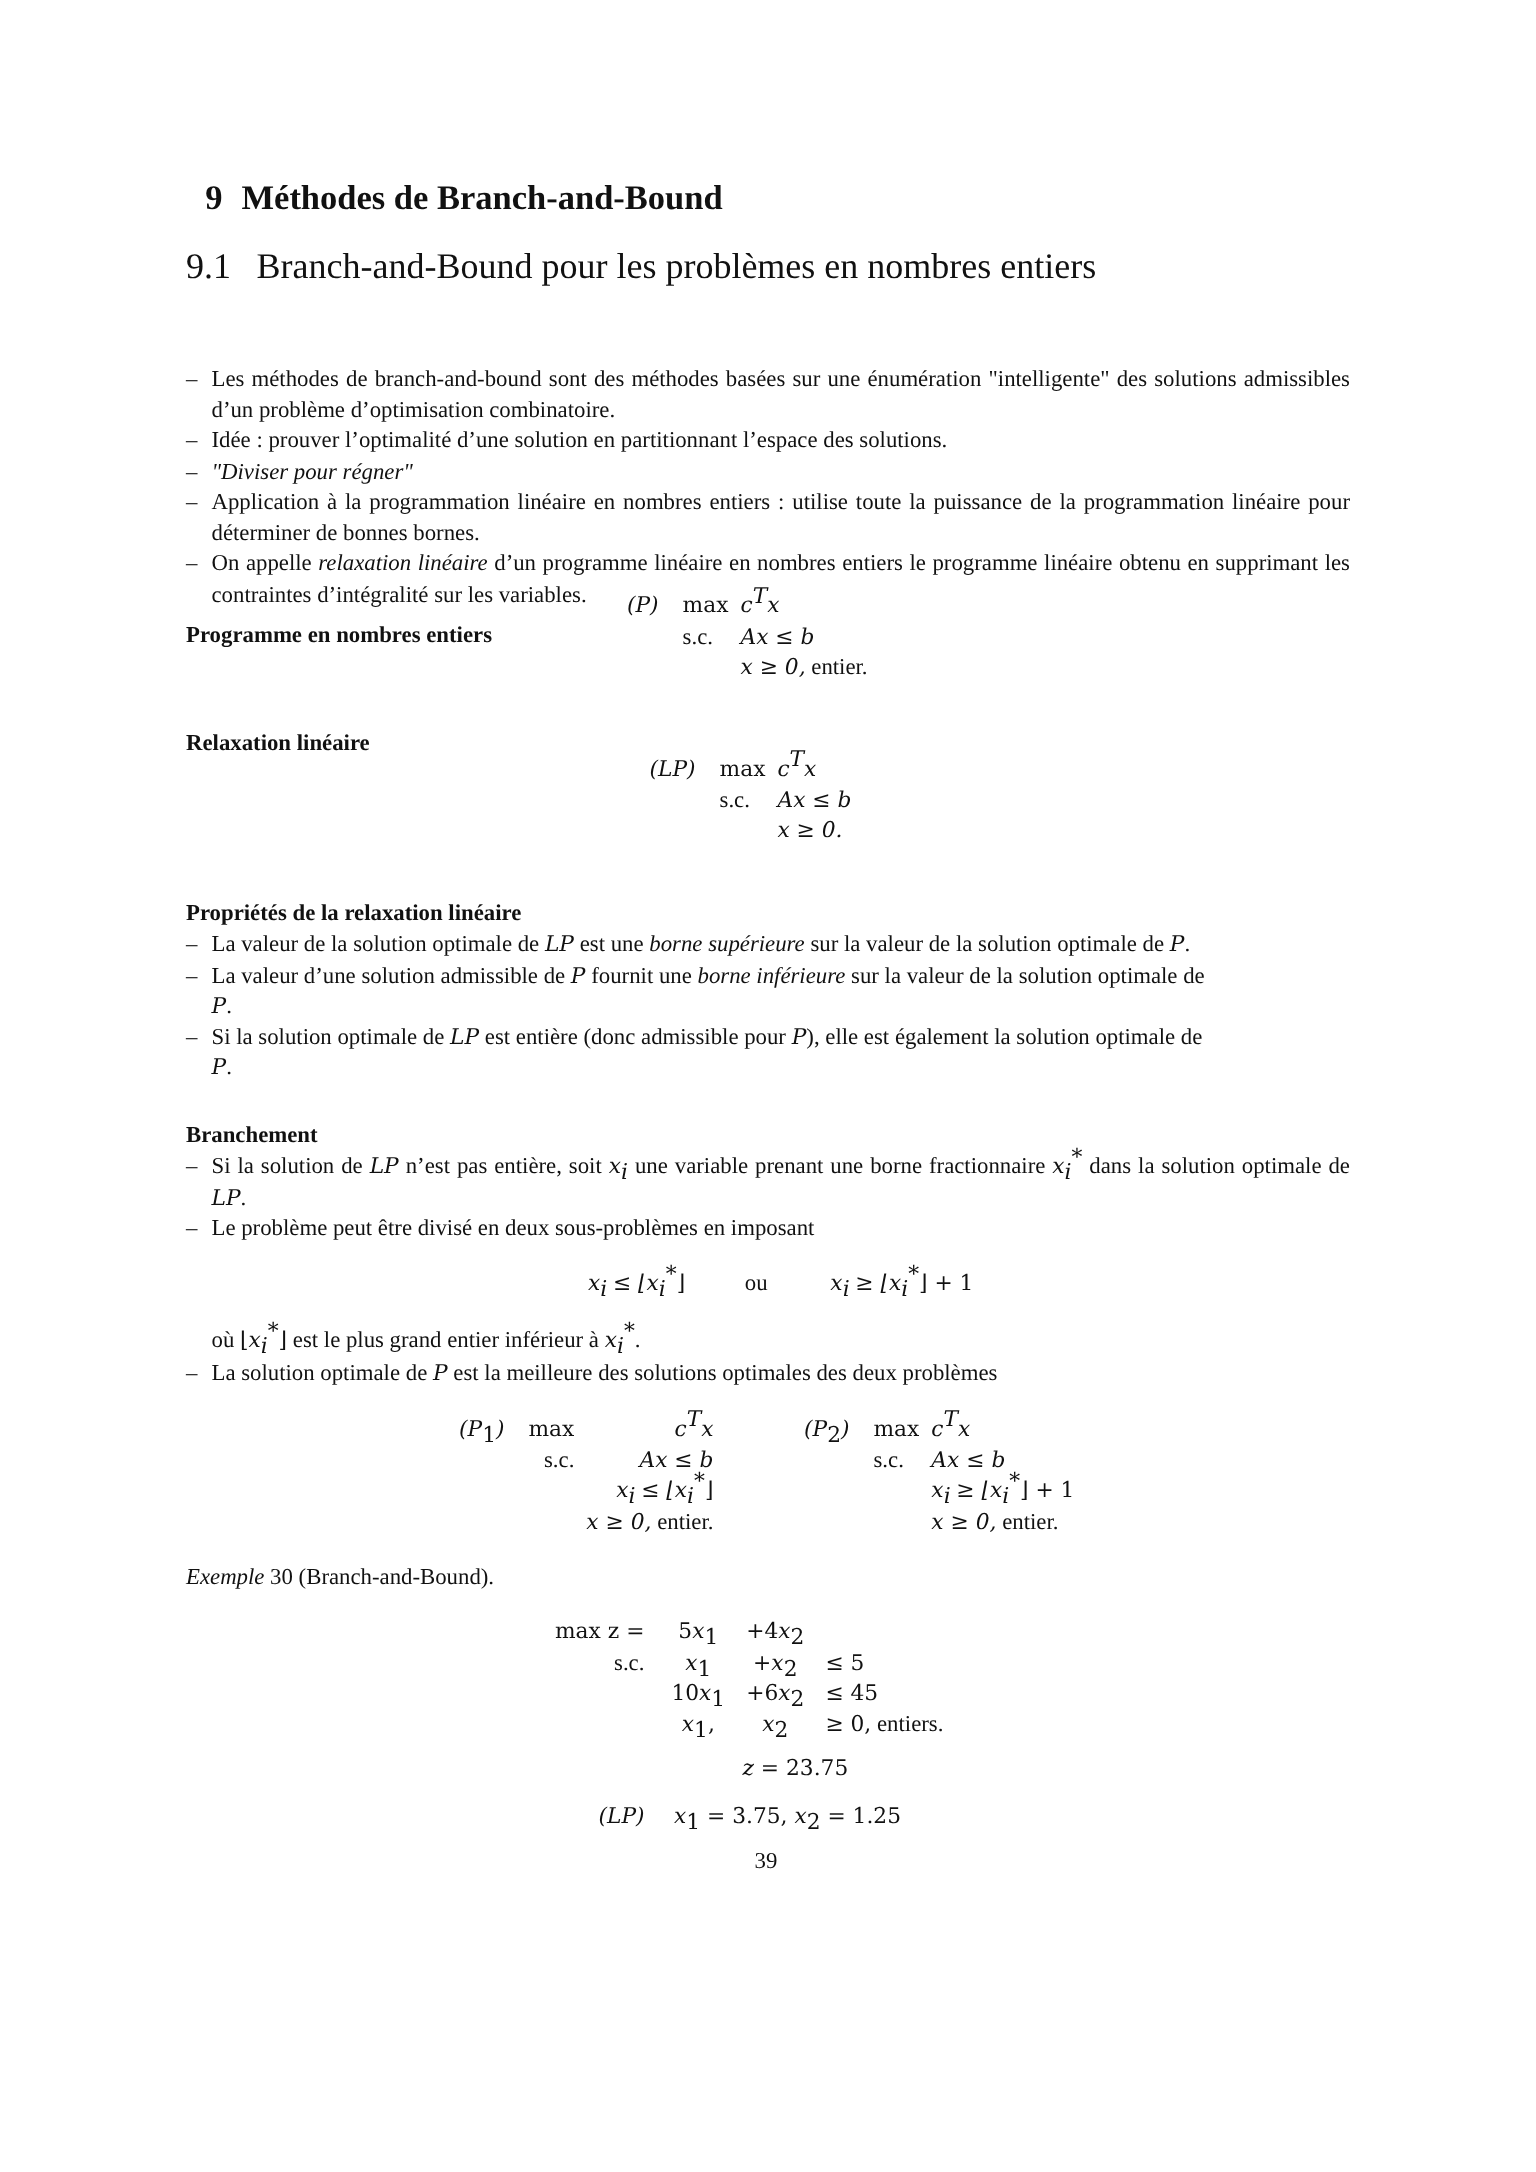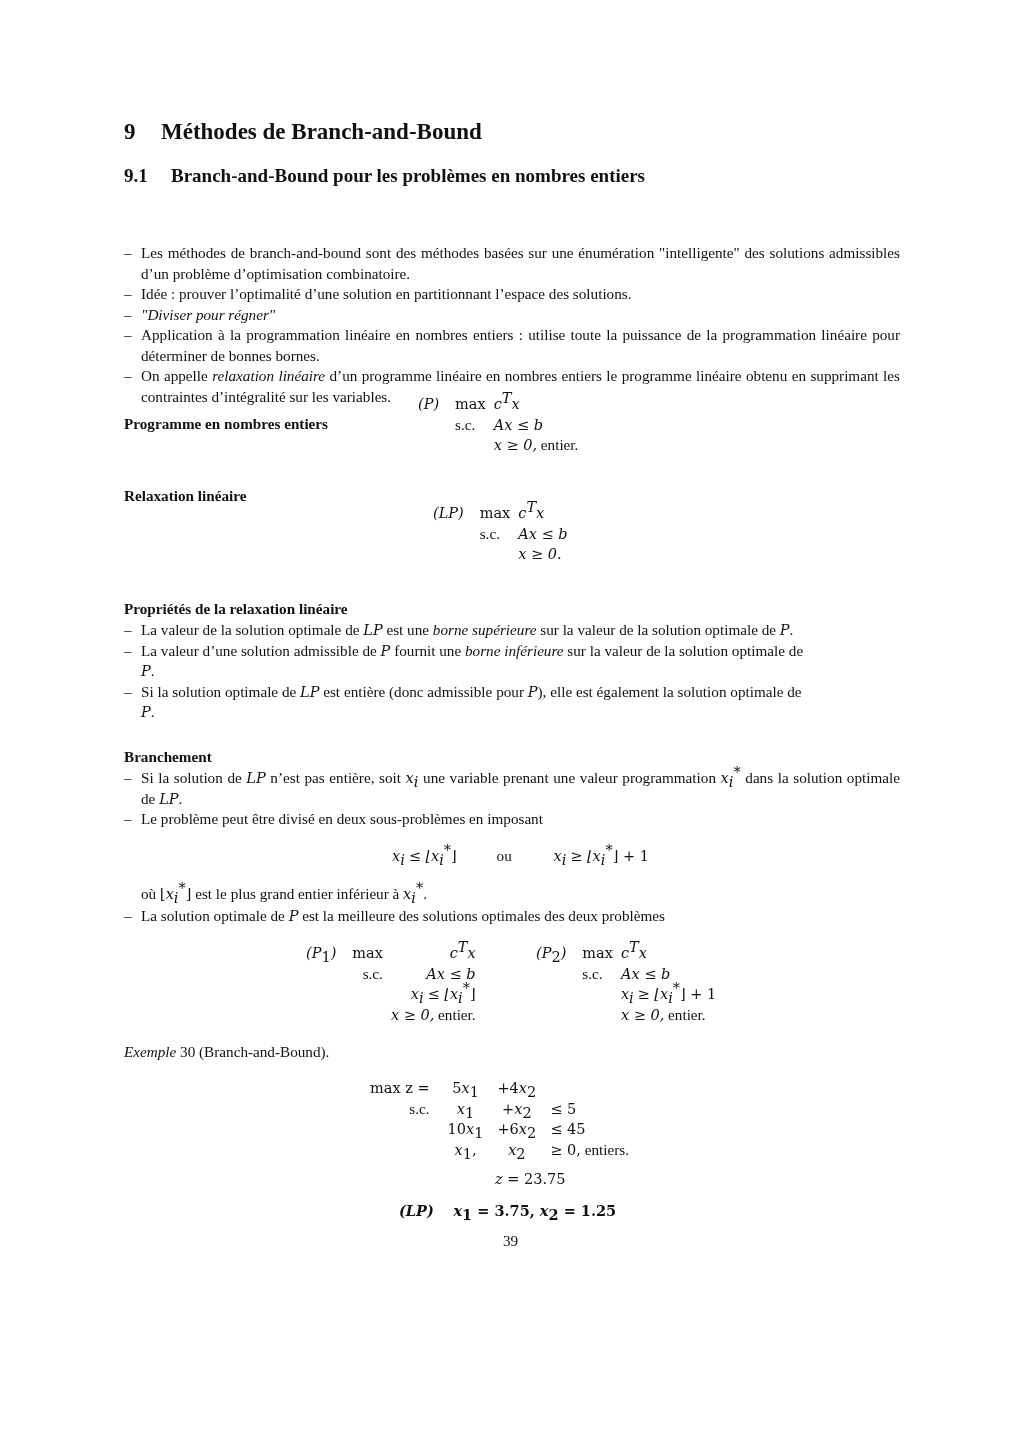--- a/index.html
+++ b/index.html
@@ -1,21 +1,21 @@
 <!DOCTYPE html>
 <html><head>
 <meta charset="utf-8">
 <style>
   html, body { margin: 0; padding: 0; background: #ffffff; }
   body { width: 1024px; height: 1448px; position: relative; overflow: hidden;
          font-family: "Liberation Serif", "DejaVu Serif", serif; color: #111; font-size: 15.2px; }
   .abs { position: absolute; white-space: nowrap; }
-  .h1 { left: 124px; top: 119px; font-size: 23px; font-weight: bold; }
+  .h1 { left: 124px; top: 119px; font-size: 23px; font-weight: bold; text-align: center; }
   .h1 .num { display: inline-block; width: 37px; }
-  .h2 { left: 124px; top: 165px; font-size: 19px; font-weight: bold; }
+  .h2 { left: 124px; top: 165px; font-size: 24px; font-weight: normal; }
   .h2 .num { display: inline-block; width: 47px; }
   .list { position: absolute; left: 124px; width: 776px; margin: 0; padding: 0; list-style: none; line-height: 20.5px; }
   .list li { position: relative; padding-left: 17px; text-align: justify; }
   .list li::before { content: "–"; position: absolute; left: 0; top: 0; }
   .bold { font-weight: bold; }
   .it { font-style: italic; }
   .m { font-style: italic; font-family: "DejaVu Serif", "Liberation Serif", serif; font-size: 14.5px; }
   .mr { font-family: "DejaVu Serif", "Liberation Serif", serif; font-size: 14.5px; }
   sub, sup { font-size: 10px; line-height: 0; }
   .eq { position: absolute; line-height: 20.5px; }
@@ -71,21 +71,21 @@
 
 <div class="abs bold" style="left:124px; top:600px;">Propriétés de la relaxation linéaire</div>
 <ul class="list" style="top:620px;">
   <li><span>La valeur de la solution optimale de </span><span class="m">LP</span><span> est une </span><span class="it">borne supérieure</span><span> sur la valeur de la solution optimale de </span><span class="m">P</span><span>.</span></li>
   <li><span>La valeur d’une solution admissible de </span><span class="m">P</span><span> fournit une </span><span class="it">borne inférieure</span><span> sur la valeur de la solution optimale de </span><br><span class="m">P</span><span>.</span></li>
   <li><span>Si la solution optimale de </span><span class="m">LP</span><span> est entière (donc admissible pour </span><span class="m">P</span><span>), elle est également la solution optimale de </span><br><span class="m">P</span><span>.</span></li>
 </ul>
 
 <div class="abs bold" style="left:124px; top:748px;">Branchement</div>
 <ul class="list" style="top:768px;">
-  <li><span>Si la solution de </span><span class="m">LP</span><span> n’est pas entière, soit </span><span class="m">x</span><sub class="m">i</sub><span> une variable prenant une valeur programmation </span><span class="m">x</span><sub class="m">i</sub><sup class="mr">*</sup><span> dans la solution optimale de </span><span class="m">LP</span><span>.</span></li>
+  <li><span>Si la solution de </span><span class="m">LP</span><span> n’est pas entière, soit </span><span class="m">x</span><sub class="m">i</sub><span> une variable prenant une borne fractionnaire </span><span class="m">x</span><sub class="m">i</sub><sup class="mr">*</sup><span> dans la solution optimale de </span><span class="m">LP</span><span>.</span></li>
   <li><span>Le problème peut être divisé en deux sous-problèmes en imposant</span></li>
 </ul>
 
 <div class="abs" style="left:392px; top:847px;">
   <span class="m">x</span><sub class="m">i</sub>
   <span class="m">≤ ⌊x</span><sub class="m">i</sub><sup class="mr">*</sup><span class="mr">⌋</span>
   <span style="display:inline-block; width:36px;"></span><span>ou</span><span style="display:inline-block; width:38px;"></span>
   <span class="m">x</span><sub class="m">i</sub>
   <span class="m">≥ ⌊x</span><sub class="m">i</sub><sup class="mr">*</sup><span class="mr">⌋ + 1</span>
 </div>
@@ -148,21 +148,21 @@
     <tr>
       <td></td>
       <td class="center" style="padding-right:14px;"><span class="m">x</span><sub class="mr">1</sub><span class="mr">,</span></td>
       <td class="center" style="padding-right:14px;"><span class="m">x</span><sub class="mr">2</sub></td>
       <td><span class="mr">≥ 0,</span> <span>entiers.</span></td>
     </tr>
   </tbody>
     </table>
 </div>
 
-<div class="abs" style="left:399px; top:1202px;font-weight:bold;">
+<div class="abs" style="left:399px; top:1202px;">
   <span class="m">(LP)</span>
   <span style="display:inline-block; width:12px;"></span>
   <span class="m">x</span><sub class="mr">1</sub><span class="mr"> = </span><span class="mr">3.75</span><span class="mr">, </span>
   <span class="m">x</span><sub class="mr">2</sub><span class="mr"> = </span><span class="mr">1.25</span>
 </div>
 <div class="abs" style="left:495px; top:1170px;">
   <span class="m">z</span><span class="mr"> = </span><span class="mr">23.75</span>
 </div>
 
 <div class="abs" style="left:503px; top:1232px;">39</div>

